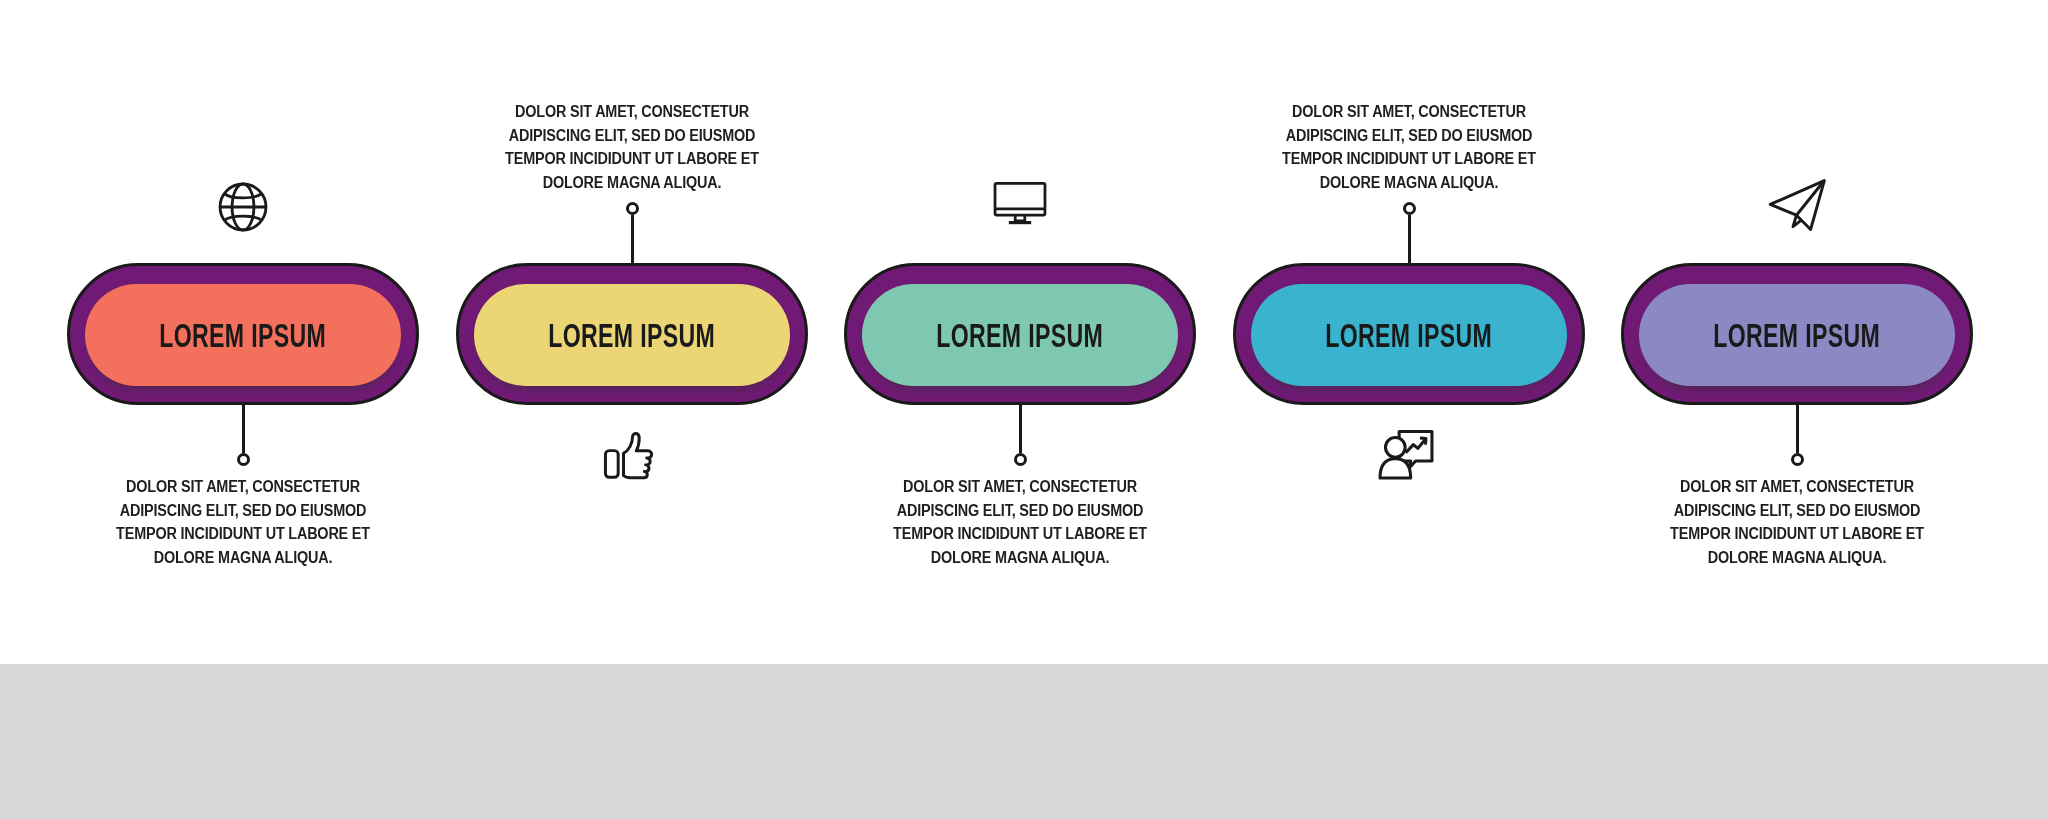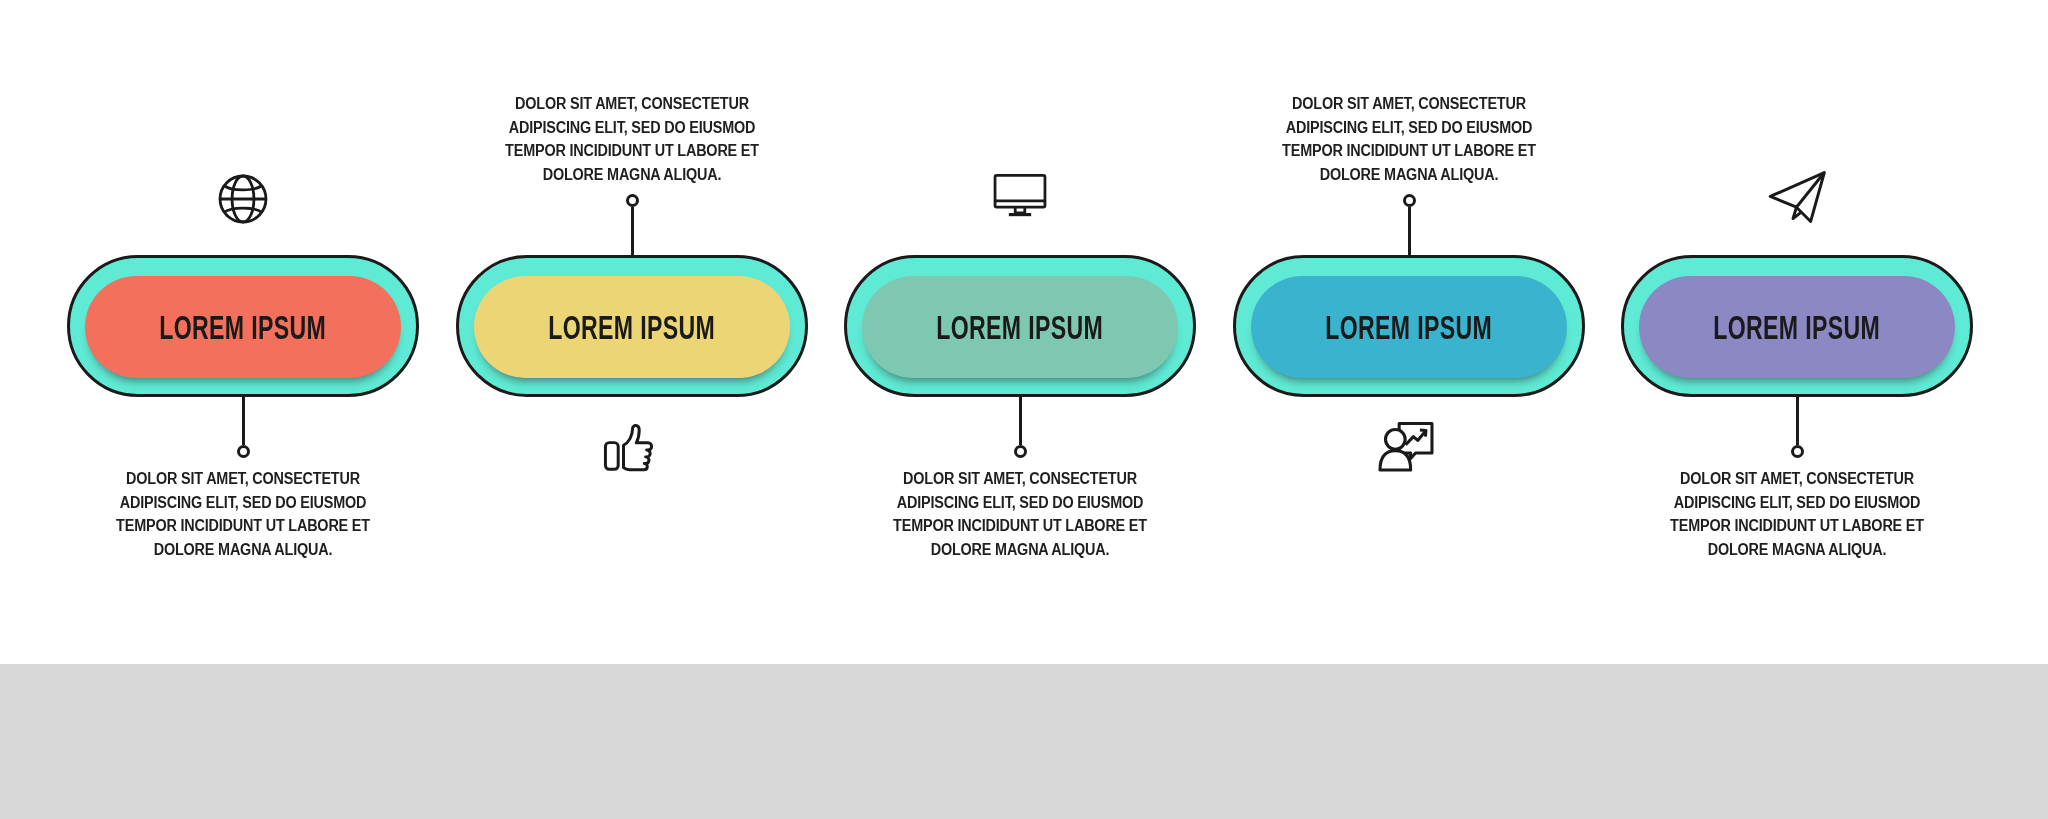--- a/index.html
+++ b/index.html
@@ -1,24 +1,24 @@
 <!DOCTYPE html>
 <html><head>
 <meta charset="utf-8">
 <style>
   html,body{margin:0;padding:0;background:#fff;}
   .page{
     position:relative;width:2048px;height:819px;overflow:hidden;
     background:#ffffff;font-family:"Liberation Sans",sans-serif;
   }
-  .item{position:absolute;top:4px;width:352px;height:600px;}
+  .item{position:absolute;top:12px;width:352px;height:600px;}
   
   .capsule{
     position:absolute;top:251px;left:0;width:352px;height:142px;
-    border:3px solid currentColor;border-radius:71px;background:#5eead4;
+    border:3px solid currentColor;border-radius:71px;background:#701a75;
     box-sizing:border-box;
   }
   .pill{
     position:absolute;top:18px;left:15px;right:15px;height:102px;
     border-radius:51px;
     box-shadow:0 8px 9px -5px rgba(50,50,50,.55);
     display:flex;align-items:center;justify-content:center;
   }
   .pill-title{
     font-size:34px;font-weight:bold;letter-spacing:.5px;white-space:nowrap;

